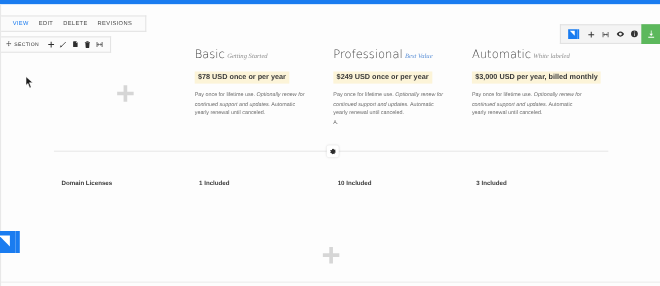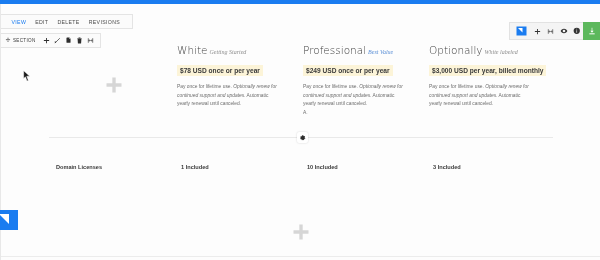--- a/index.html
+++ b/index.html
@@ -397,42 +397,42 @@
       <div class="col col-ph">
         <div class="placeholder-plus">
           <svg width="20" height="20" viewBox="0 0 24 24" fill="currentColor">
             <path d="M10 3h4v7h7v4h-7v7h-4v-7H3v-4h7z"></path>
           </svg>
         </div>
       </div>
 
       <div class="col col-1">
         <div class="plan-title">
-          <span>White</span><span class="plan-tag">Getting Started</span>
+          <span>Basic</span><span class="plan-tag">Getting Started</span>
         </div>
         <div class="plan-price">$78 USD once or per year</div>
         <div class="plan-desc">
           <span>Pay once for lifetime use. </span><span class="em">Optionally renew for continued support and updates.</span><span> Automatic yearly renewal until canceled.</span>
         </div>
       </div>
 
       <div class="col col-2">
         <div class="plan-title">
           <span>Professional</span><span class="plan-tag accent">Best Value</span>
         </div>
         <div class="plan-price">$249 USD once or per year</div>
         <div class="plan-desc">
           <span>Pay once for lifetime use. </span><span class="em">Optionally renew for continued support and updates.</span><span> Automatic yearly renewal until canceled.</span>
         </div>
         <div class="plan-extra">A.</div>
       </div>
 
       <div class="col col-3">
         <div class="plan-title">
-          <span>Optionally</span><span class="plan-tag">White labeled</span>
+          <span>Automatic</span><span class="plan-tag">White labeled</span>
         </div>
         <div class="plan-price">$3,000 USD per year, billed monthly</div>
         <div class="plan-desc">
           <span>Pay once for lifetime use. </span><span class="em">Optionally renew for continued support and updates.</span><span> Automatic yearly renewal until canceled.</span>
         </div>
       </div>
     </div>
 
     <div class="divider"></div>
     <div class="divider-gear">

